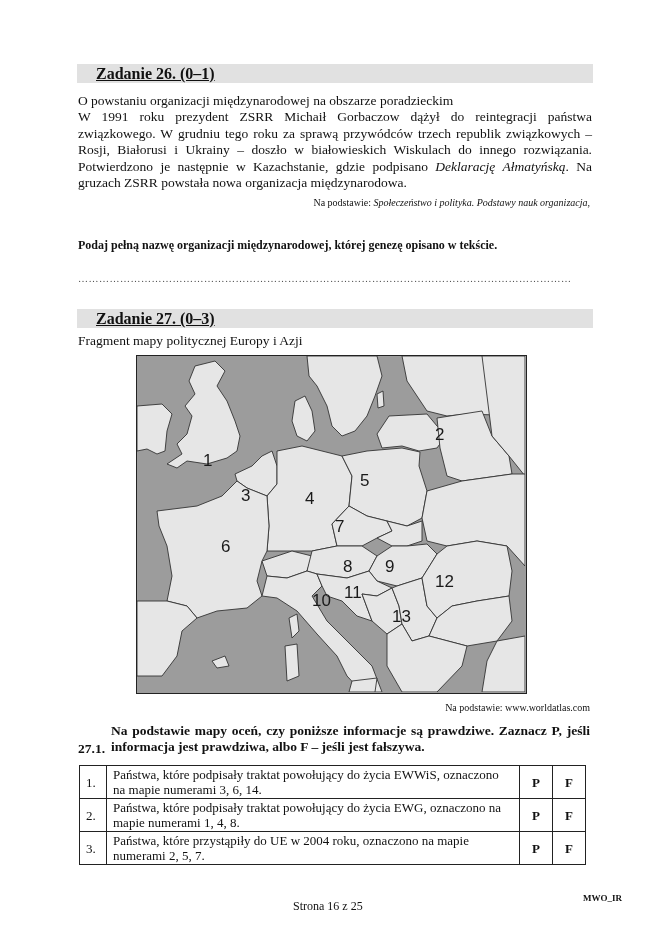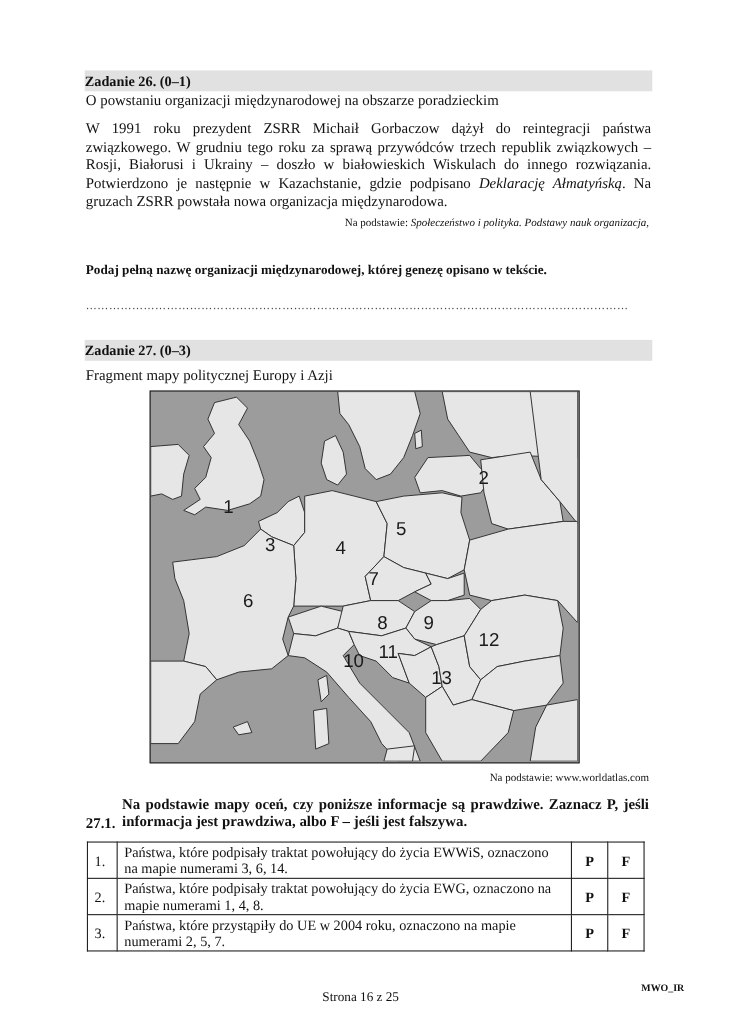--- a/index.html
+++ b/index.html
@@ -2,22 +2,22 @@
 <html><head>
   <meta charset="utf-8">
   <style>
     html, body { margin: 0; padding: 0; background: #ffffff; }
     body {
       width: 665px; height: 941px; position: relative; overflow: hidden;
       font-family: "Liberation Serif", "DejaVu Serif", serif; color: #111;
     }
     .task-header {
       position: absolute; left: 77px; width: 516px; height: 19px;
-      background: #e1e1e1; font-weight: bold; font-size: 13px;
-      line-height: 19px; padding-left: 0; box-sizing: border-box;
+      background: #e1e1e1; font-weight: bold; font-size: 16px;
+      line-height: 19px; padding-left: 19px; box-sizing: border-box; text-decoration: underline;
     }
     .intro { position: absolute; left: 78px; font-size: 13.5px; }
     .body-text {
       position: absolute; left: 78px; width: 514px; font-size: 13.5px;
       line-height: 16.5px; text-align: justify;
     }
     .source {
       position: absolute; right: 75px; font-size: 10px; line-height: 13px; text-align: right;
     }
     .question-bold {
@@ -47,21 +47,21 @@
     table.tf td.pf { width: 20px; text-align: center; font-weight: bold; }
     .page-num { position: absolute; left: 293px; top: 899px; font-size: 12px; }
     .code { position: absolute; left: 583px; top: 893px; font-size: 9px; font-weight: bold; }
     .map-label { font-family: "Liberation Sans", "DejaVu Sans", sans-serif; font-size: 17px; fill: #1a1a1a; }
     .land { fill: #e6e6e6; stroke: #333; stroke-width: 0.9; }
   </style>
 </head>
 <body>
 
 <div class="task-header" style="top:64px;">Zadanie 26. (0–1)</div>
-<div class="intro" style="top:83px;text-align:center;">O powstaniu organizacji międzynarodowej na obszarze poradzieckim</div>
+<div class="intro" style="top:93px;text-align:center;">O powstaniu organizacji międzynarodowej na obszarze poradzieckim</div>
 <div class="body-text" style="top:109px;"><span>W 1991 roku prezydent ZSRR Michaił Gorbaczow dążył do reintegracji państwa związkowego. W grudniu tego roku za sprawą przywódców trzech republik związkowych – Rosji, Białorusi i Ukrainy – doszło w białowieskich Wiskulach do innego rozwiązania. Potwierdzono je następnie w Kazachstanie, gdzie podpisano </span><i>Deklarację Ałmatyńską</i><span>. Na gruzach ZSRR powstała nowa organizacja międzynarodowa.</span></div>
 <div class="source" style="top:196px;">
   <span>Na podstawie: </span><i>Społeczeństwo i polityka. Podstawy nauk organizacja</i><span>,</span><br>
 </div>
 <div class="question-bold" style="top:238px;">Podaj pełną nazwę organizacji międzynarodowej, której genezę opisano w tekście.</div>
 <div class="answer-dots" style="top:273px;">……………………………………………………………………………………………………………………………</div>
 
 <div class="task-header" style="top:309px;">Zadanie 27. (0–3)</div>
 <div class="intro" style="top:333px;font-family:Liberation Serif, serif;">Fragment mapy politycznej Europy i Azji</div>
 

